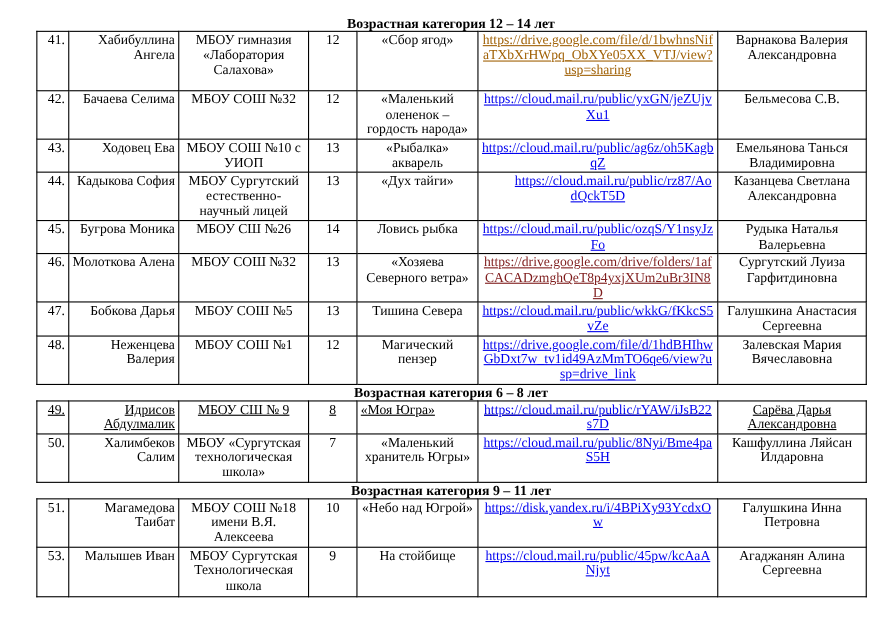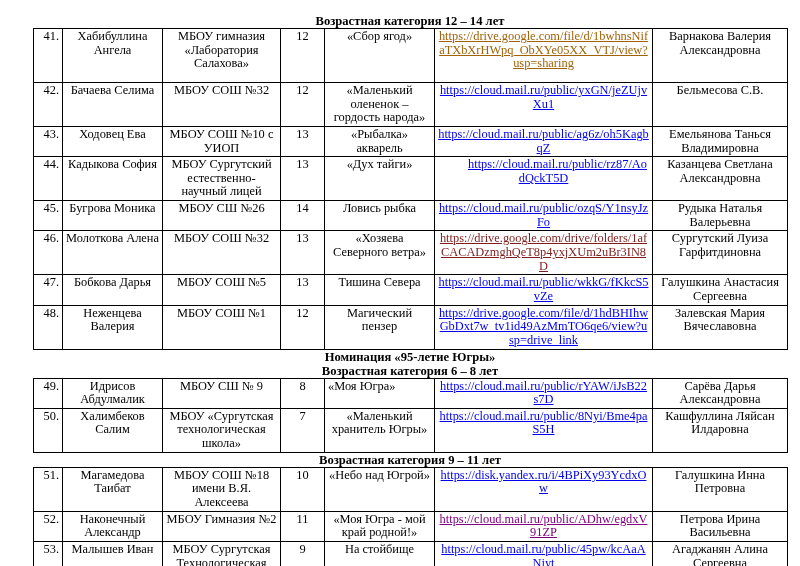--- a/index.html
+++ b/index.html
@@ -14,21 +14,21 @@
   }
   table.results{
     border-collapse:collapse;table-layout:fixed;width:754px;
   }
   table.results td{
     border:1px solid #000;vertical-align:top;
     padding:1px 3px;font-size:12.4px;line-height:1.1;
     overflow:hidden;
   }
   td.num{text-align:right;padding-right:5px;}
-  td.name{text-align:center;}
+  td.name{text-align:right;}
   td.school,td.age,td.title,td.linkc,td.teacher{text-align:center;}
   td.linkc{word-break:break-all;}
   td.title.left{text-align:left;}
   a.doclink{text-decoration:underline;cursor:pointer;}
   td.small{font-size:11px;}
 </style>
 </head>
 <body>
 
 <div id="doc">
@@ -111,34 +111,33 @@
           <td class="num">48.</td>
           <td class="name">Неженцева Валерия</td>
           <td class="school">МБОУ СОШ №1</td>
           <td class="age">12</td>
           <td class="title">Магический пензер</td>
           <td class="linkc"><a class="doclink" style="color: rgb(0, 0, 238);">https://drive.google.com/file/d/1hdBHIhwGbDxt7w_tv1id49AzMmTO6qe6/view?usp=drive_link</a></td>
           <td class="teacher">Залевская Мария Вячеславовна</td>
         </tr>
       </tbody>
     </table>
-    <div class="section-header">Номинация «95-летие Югры»</div>
     <div class="section-header">Возрастная категория 6 – 8 лет</div>
     <table class="results">
       <colgroup>
         <col style="width: 29px;">
         <col style="width: 100px;">
         <col style="width: 118px;">
         <col style="width: 44px;">
         <col style="width: 110px;">
         <col style="width: 218px;">
         <col style="width: 135px;">
       </colgroup>
       <tbody>
-        <tr style="height: 25px;">
+        <tr style="height: 25px; text-decoration: underline;">
           <td class="num">49.</td>
           <td class="name">Идрисов Абдулмалик</td>
           <td class="school">МБОУ СШ № 9</td>
           <td class="age">8</td>
           <td class="title left">«Моя Югра»</td>
           <td class="linkc"><a class="doclink" style="color: rgb(0, 0, 238);">https://cloud.mail.ru/public/rYAW/iJsB22s7D</a></td>
           <td class="teacher">Сарёва Дарья Александровна</td>
         </tr>
         <tr style="height: 44px;">
           <td class="num">50.</td>
@@ -165,29 +164,20 @@
       <tbody>
         <tr style="height: 39px; margin-top: 41px;">
           <td class="num">51.</td>
           <td class="name">Магамедова Таибат</td>
           <td class="school">МБОУ СОШ №18 имени В.Я. Алексеева</td>
           <td class="age">10</td>
           <td class="title">«Небо над Югрой»</td>
           <td class="linkc"><a class="doclink" style="color: rgb(0, 0, 238);">https://disk.yandex.ru/i/4BPiXy93YcdxOw</a></td>
           <td class="teacher">Галушкина Инна Петровна</td>
         </tr>
-        <tr style="height: 28px;">
-          <td class="num">52.</td>
-          <td class="name">Наконечный Александр</td>
-          <td class="school">МБОУ Гимназия №2</td>
-          <td class="age">11</td>
-          <td class="title">«Моя Югра - мой край родной!»</td>
-          <td class="linkc"><a class="doclink" style="color: rgb(128, 0, 128);">https://cloud.mail.ru/public/ADhw/egdxV91ZP</a></td>
-          <td class="teacher">Петрова Ирина Васильевна</td>
-        </tr>
         <tr style="height: 45px;">
           <td class="num">53.</td>
           <td class="name">Малышев Иван</td>
           <td class="school">МБОУ Сургутская Технологическая школа</td>
           <td class="age">9</td>
           <td class="title">На стойбище</td>
           <td class="linkc"><a class="doclink" style="color: rgb(0, 0, 238);">https://cloud.mail.ru/public/45pw/kcAaANjyt</a></td>
           <td class="teacher">Агаджанян Алина Сергеевна</td>
         </tr>
       </tbody>

